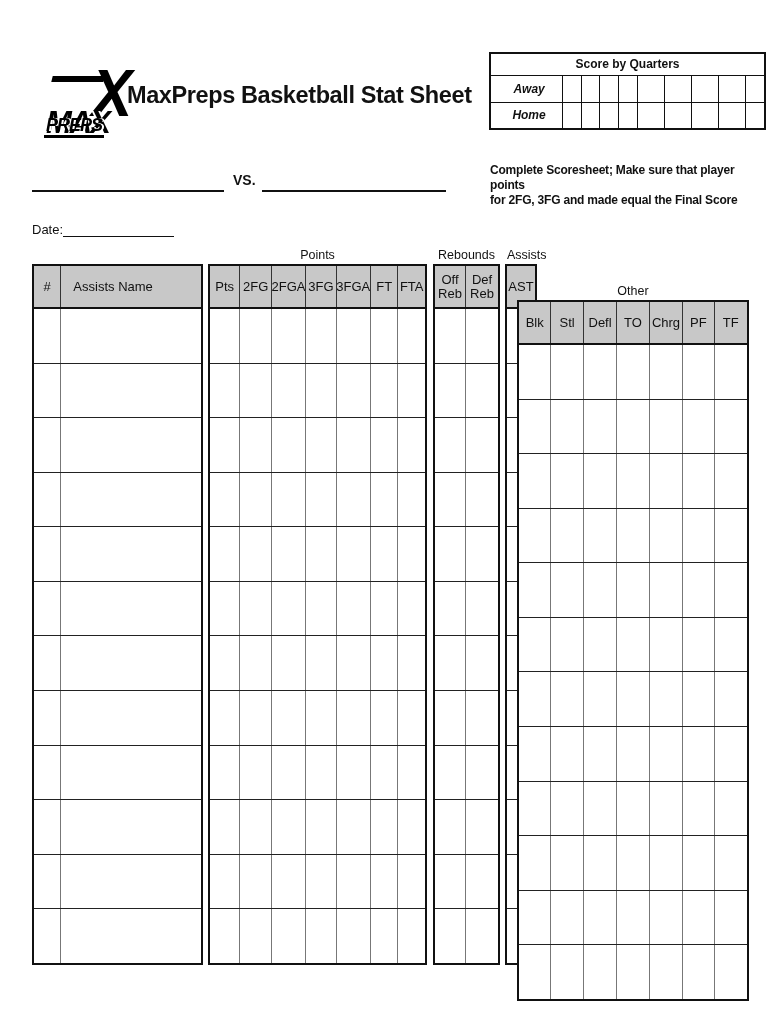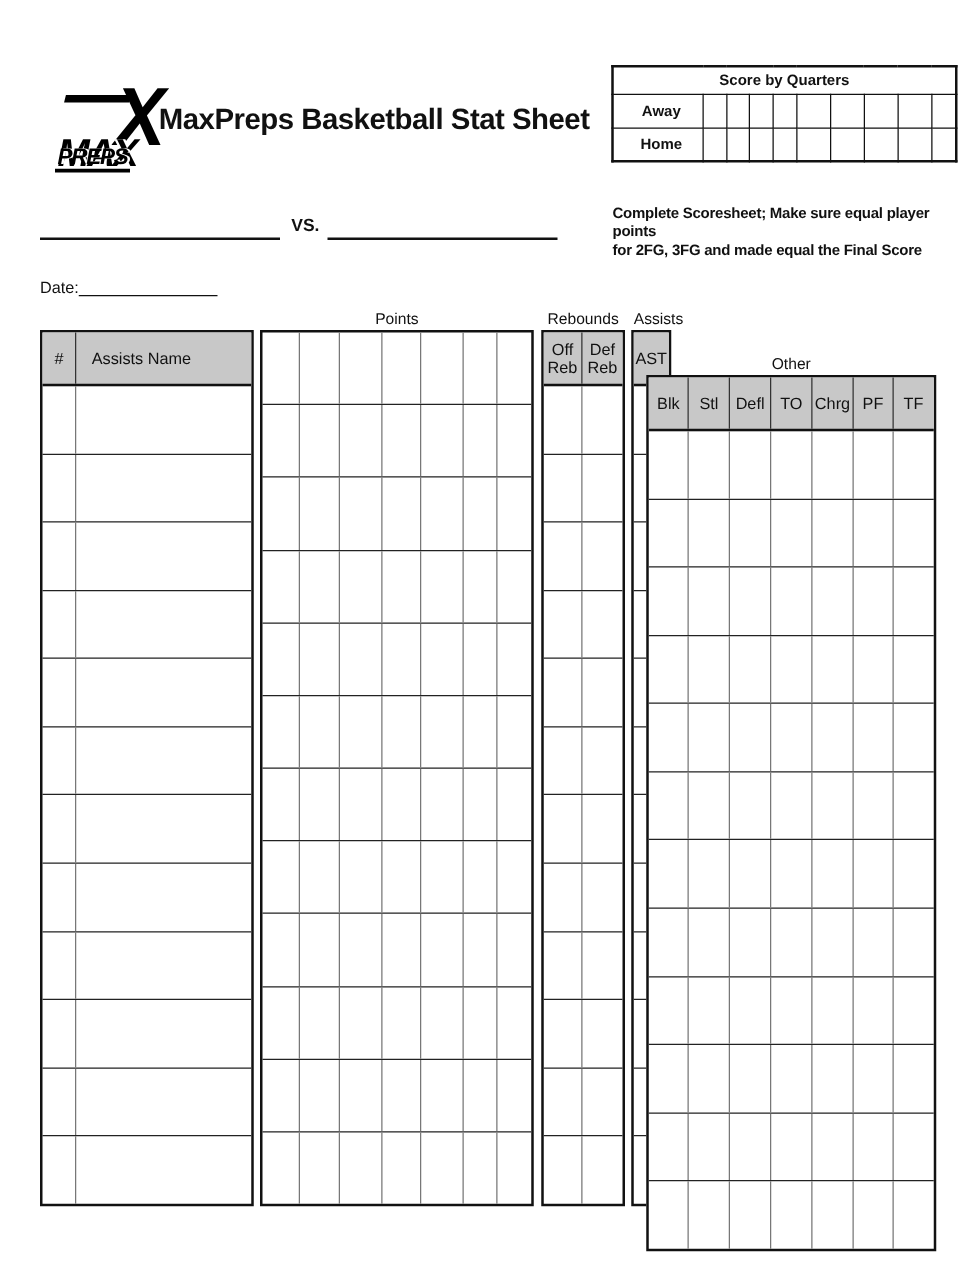--- a/index.html
+++ b/index.html
@@ -18,21 +18,21 @@
 
   
   .title { position:absolute; left:127px; top:82px; font-size:23.5px; font-weight:800; letter-spacing:-.4px; white-space:nowrap; }
 
   
   table.qt { position:absolute; left:489px; top:52px; width:277px; border-collapse:collapse; table-layout:fixed; }
   table.qt td { border:1px solid #111; font-size:12px; font-weight:700; text-align:center; vertical-align:middle; overflow:hidden; }
   table.qt { border:2px solid #111; }
   td.qt-title { height:22px; font-size:12.5px; }
   tr.qt-head td { height:21px; }
-  tr.qt-team td { height:27px; }
+  tr.qt-team td { height:27px;font-style:italic; }
   td.qt-left { text-align:left; padding-left:5px; }
 
   
   .note { position:absolute; left:490px; top:163px; width:276px; font-size:12px; font-weight:700; line-height:15px; letter-spacing:-.2px; }
 
   
   .fill-line { position:absolute; border-bottom:2px solid #111; height:0; }
   .line-left  { left:32px;  top:190px; width:192px; }
   .line-right { left:262px; top:190px; width:184px; }
   .vs { position:absolute; left:233px; top:172px; font-size:14px; font-weight:700; }
@@ -105,21 +105,21 @@
       <td></td>
           <td></td>
       <td></td>
           <td></td>
       <td></td>
     </tr>
   </tbody>
     </table>
 
   <div class="note">
-    <div>Complete Scoresheet; Make sure equal player points</div>
+    <div>Complete Scoresheet; Make sure that player points</div>
     <div>for 2FG, 3FG and made equal the Final Score</div>
   </div>
 
   <div class="fill-line line-left"></div>
   <div class="vs">VS.</div>
   <div class="fill-line line-right"></div>
 
   <div class="date-wrap">
     <span>Date:</span>
       <span class="date-line"></span>
@@ -177,20 +177,29 @@
             <div class="bcell" style="width: 83.6257%;"></div>
           </div>
           <div class="trow">
             <div class="bcell" style="width: 16.3743%;"></div>
             <div class="bcell" style="width: 83.6257%;"></div>
           </div>
         </div>
       </div>
       <div class="blk" style="left: 208px; width: 219px;">
         <div class="grp">Points</div>
+        <div class="hrow">
+          <div class="hcell" style="width: 14.1553%;">Pts</div>
+          <div class="hcell" style="width: 14.6119%;">2FG</div>
+          <div class="hcell" style="width: 15.9817%;">2FGA</div>
+          <div class="hcell" style="width: 14.1553%;">3FG</div>
+          <div class="hcell" style="width: 15.9817%;">3FGA</div>
+          <div class="hcell" style="width: 12.7854%;">FT</div>
+          <div class="hcell" style="width: 12.3288%;">FTA</div>
+        </div>
         <div class="tbody">
           <div class="trow">
             <div class="bcell" style="width: 14.1553%;"></div>
             <div class="bcell" style="width: 14.6119%;"></div>
             <div class="bcell" style="width: 15.9817%;"></div>
             <div class="bcell" style="width: 14.1553%;"></div>
             <div class="bcell" style="width: 15.9817%;"></div>
             <div class="bcell" style="width: 12.7854%;"></div>
             <div class="bcell" style="width: 12.3288%;"></div>
           </div>

